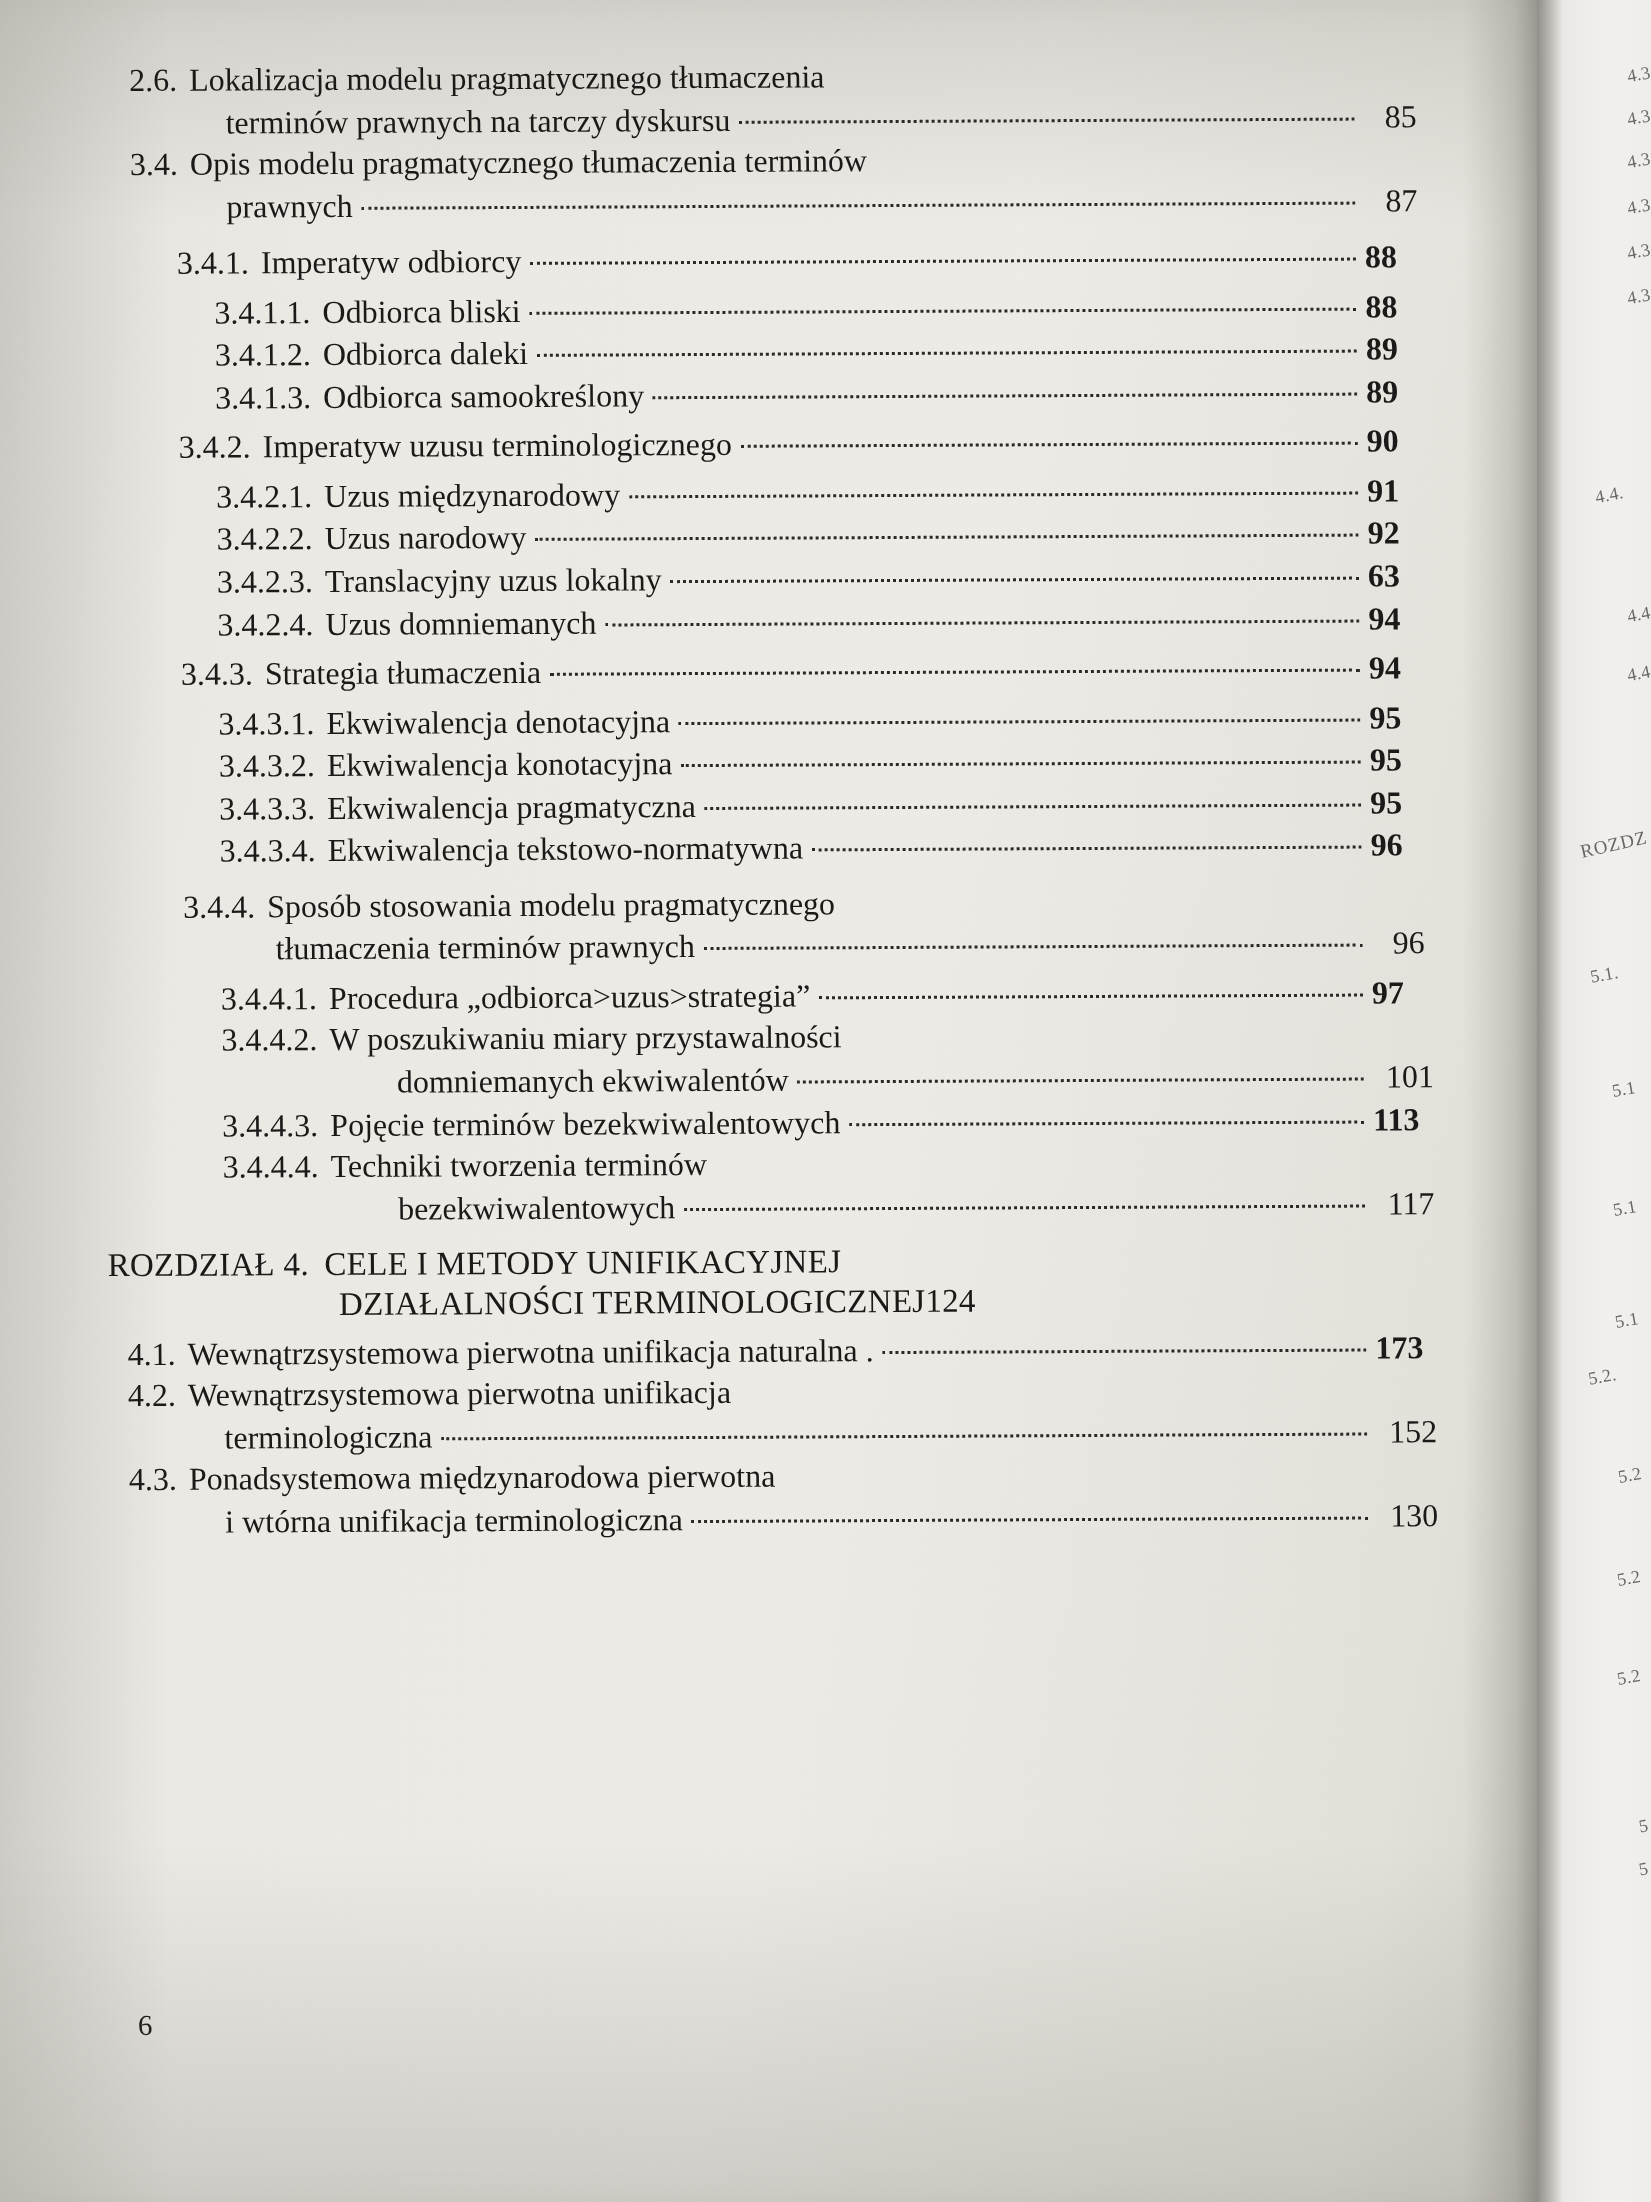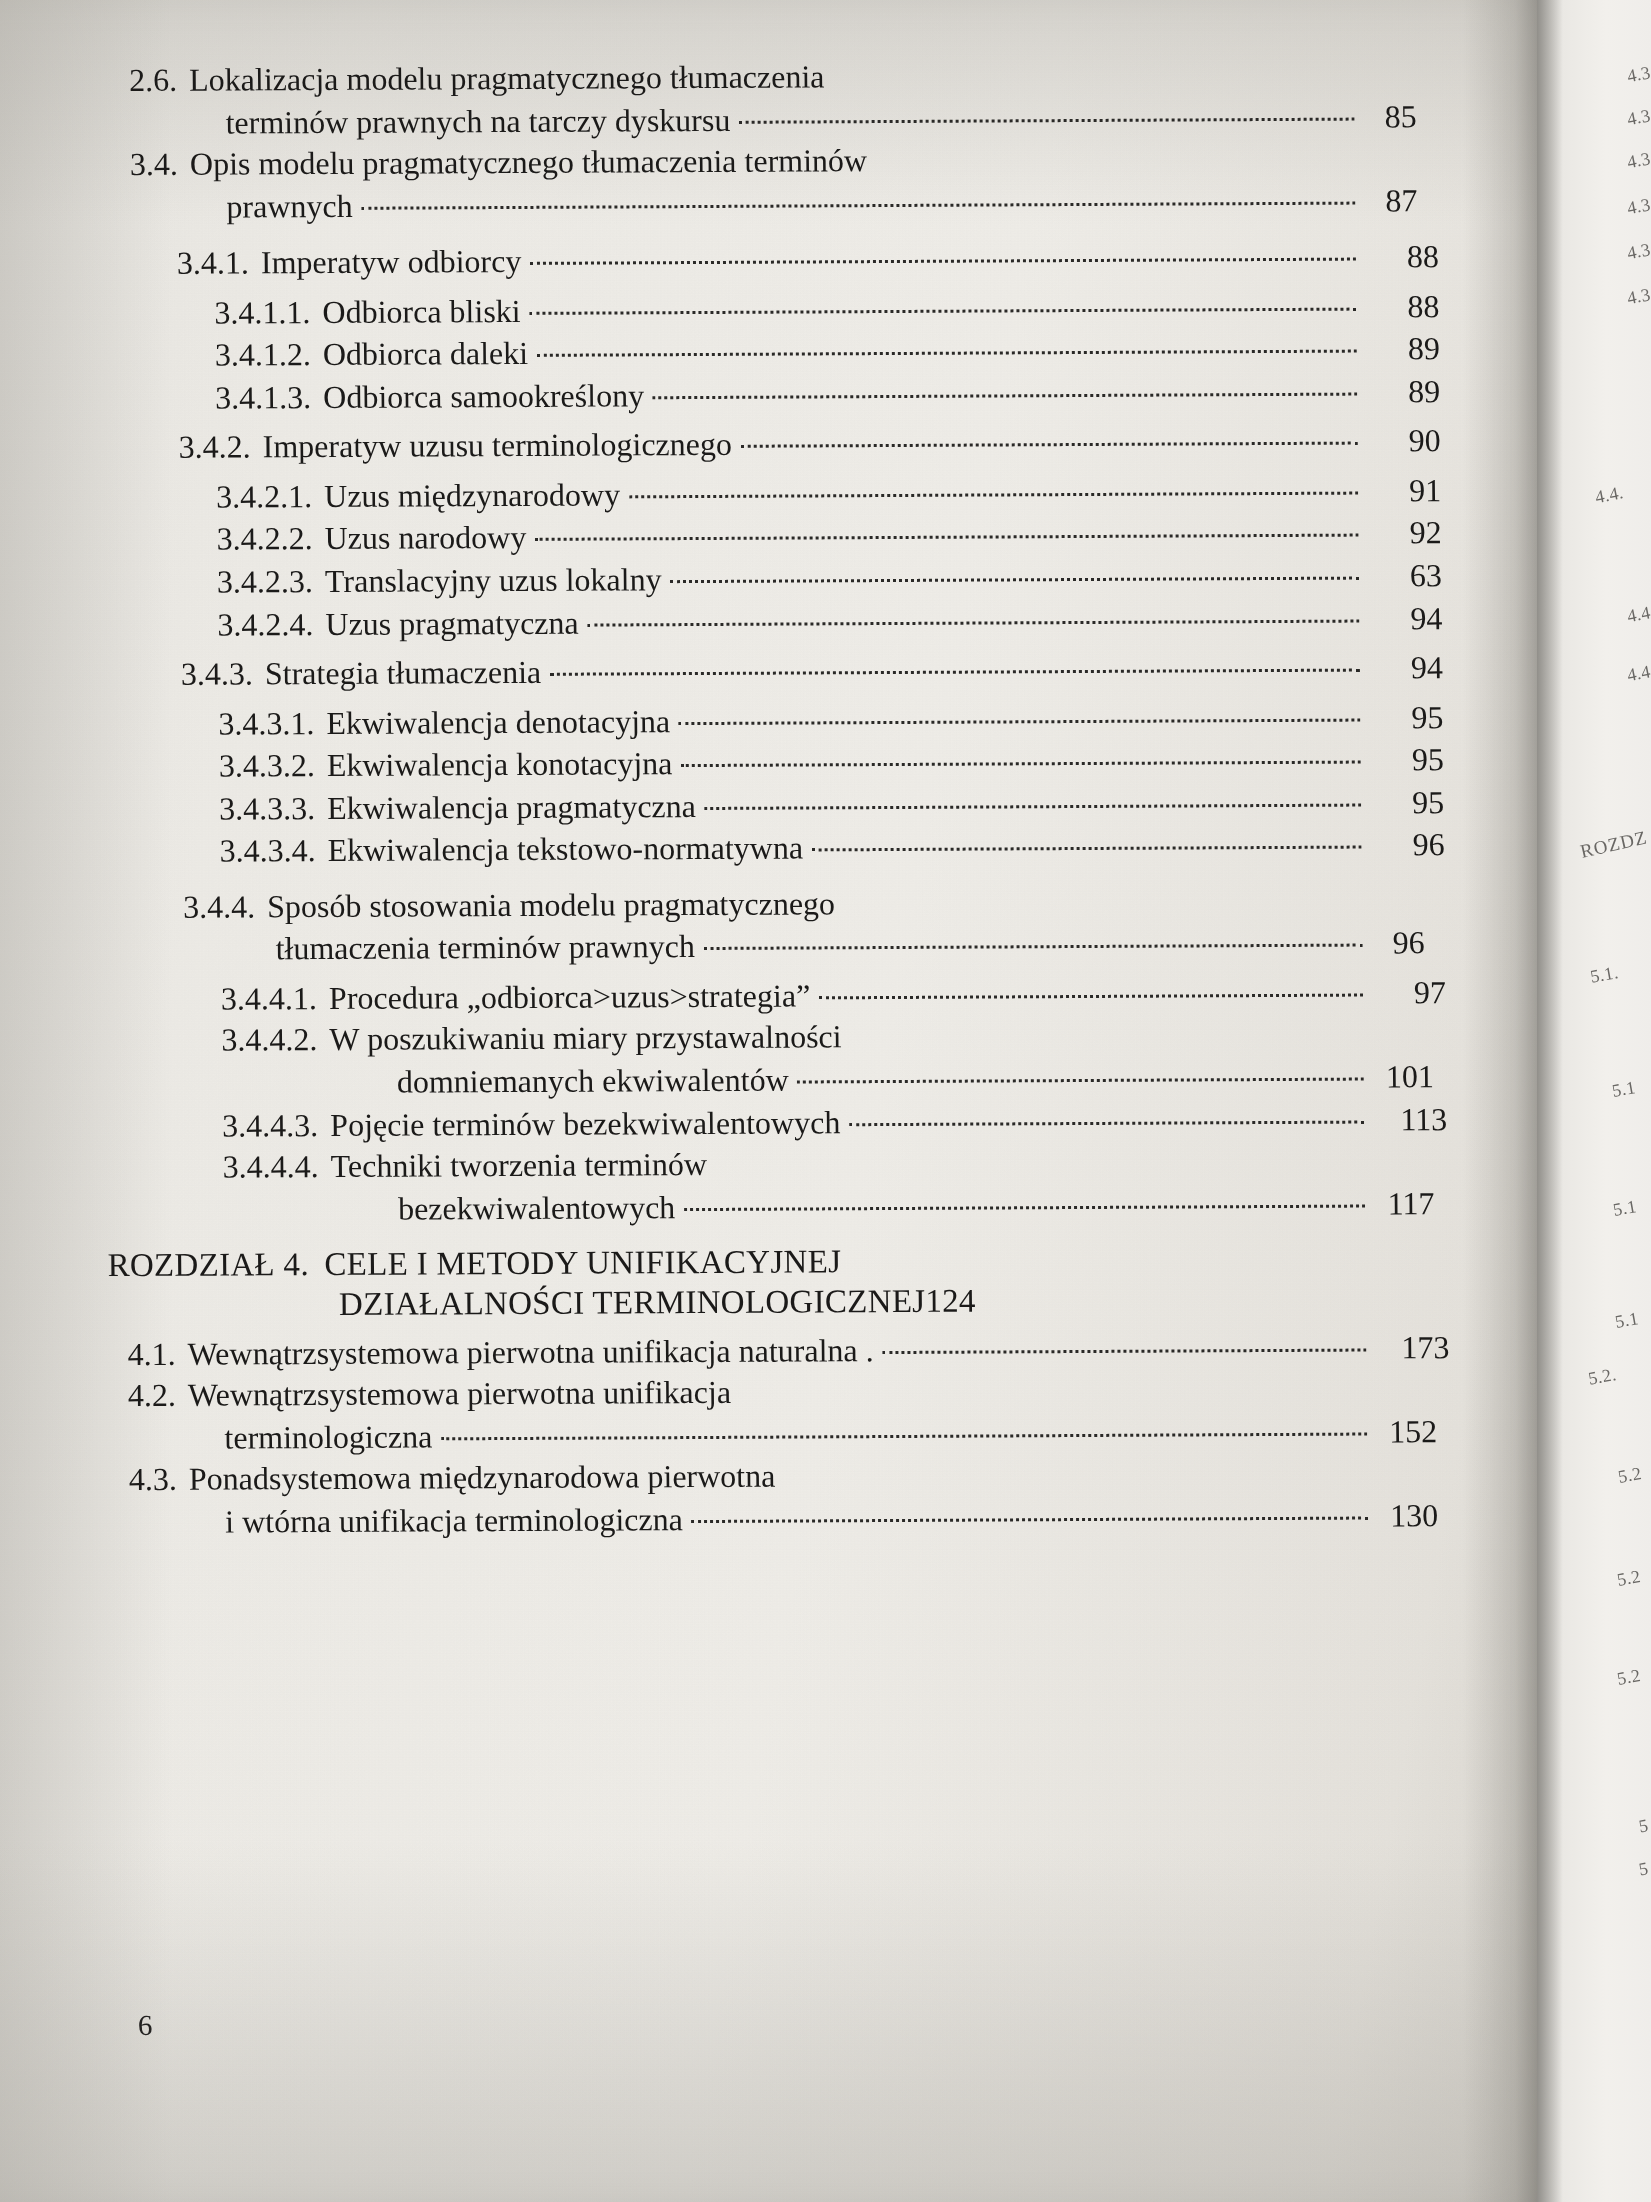--- a/index.html
+++ b/index.html
@@ -163,22 +163,23 @@
     content: "";
     position: absolute;
     left: 0;
     right: 0;
     bottom: 0.22em;
     border-bottom: 3.4px dotted #2a2927;
   }
   .row .pg {
     flex: 0 0 auto;
     width: 74px;
-    text-align: right;
+    text-align: left;
     white-space: nowrap;
+    font-weight: bold;
   }
 
   
   .cont {
     display: flex;
     align-items: baseline;
     line-height: 1.30;
     font-size: 32px;
   }
   .cont .spacer { flex: 0 0 auto; }
@@ -356,21 +357,21 @@
 
       <div class="row lvl4">
         <span class="num">3.4.2.3.</span>
         <span class="txt">Translacyjny uzus lokalny</span>
         <span class="leader"></span>
         <span class="pg">63</span>
       </div>
 
       <div class="row lvl4">
         <span class="num">3.4.2.4.</span>
-        <span class="txt">Uzus pragmatyczna</span>
+        <span class="txt">Uzus domniemanych</span>
         <span class="leader"></span>
         <span class="pg">94</span>
       </div>
 
       <div class="gap-sm"></div>
 
       <div class="row lvl3">
         <span class="num">3.4.3.</span>
         <span class="txt">Strategia tłumaczenia</span>
         <span class="leader"></span>

